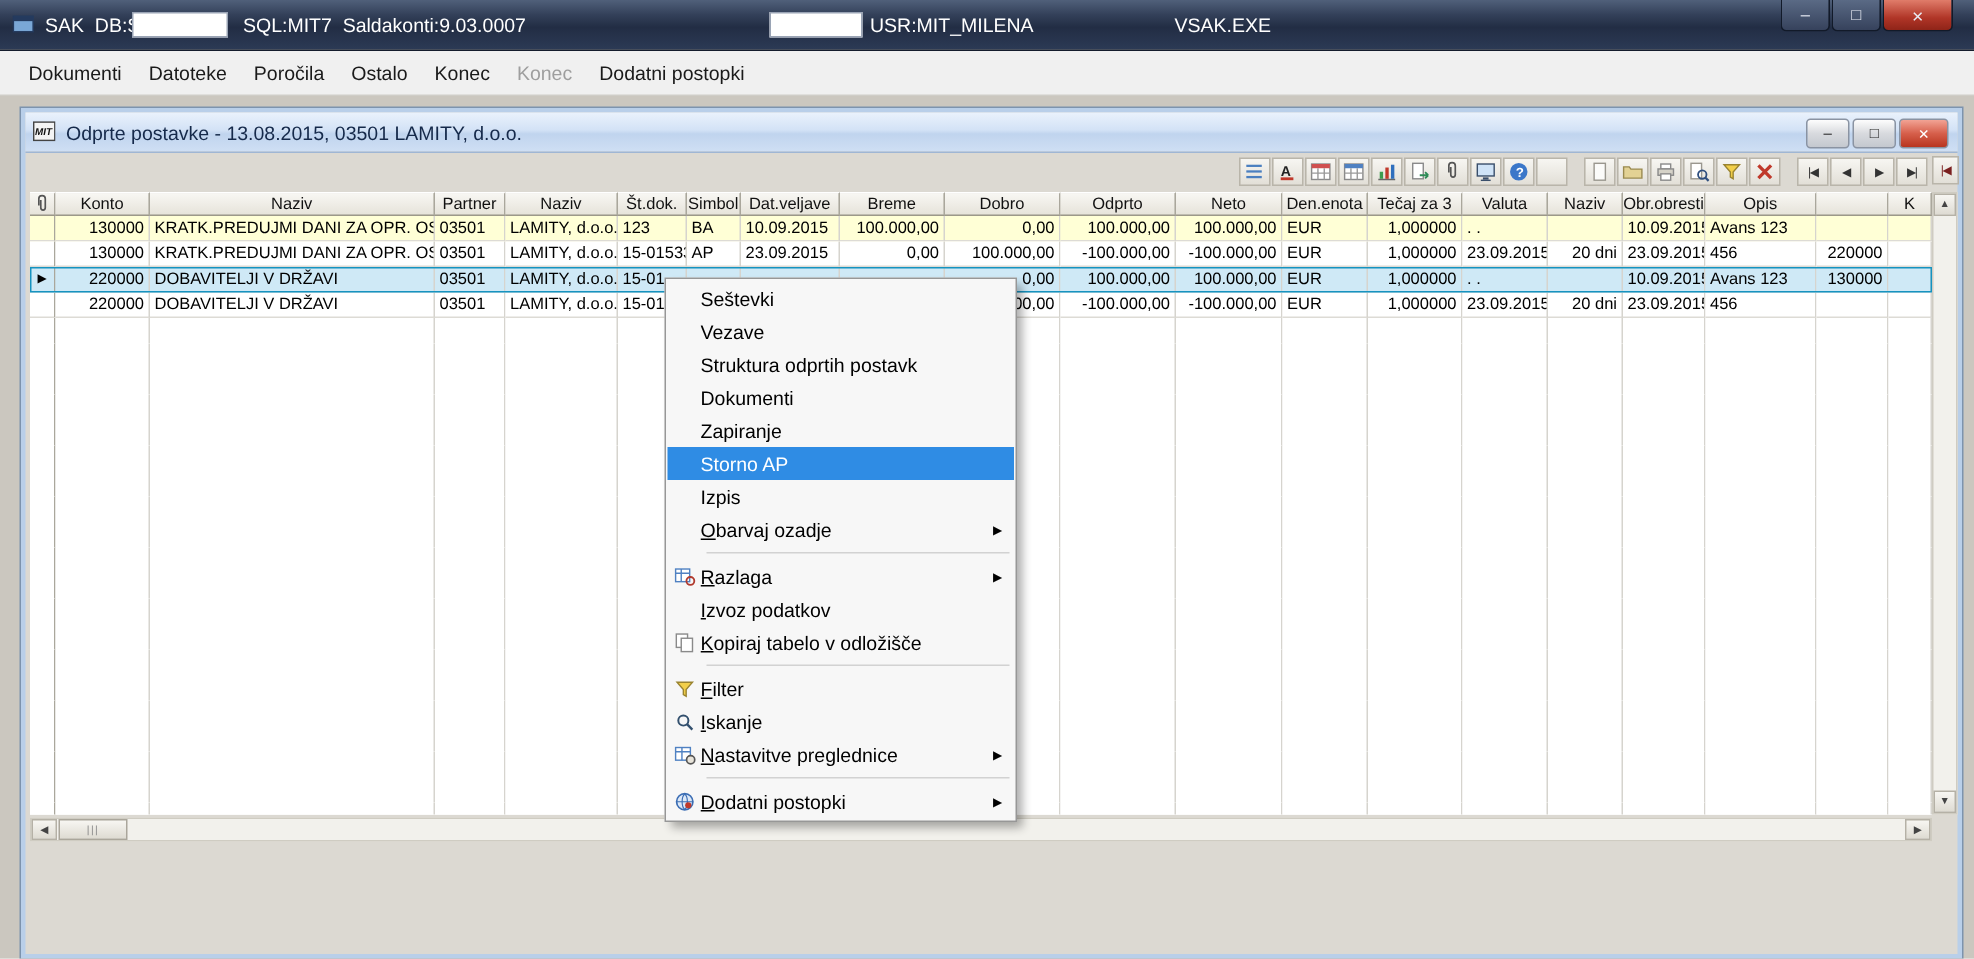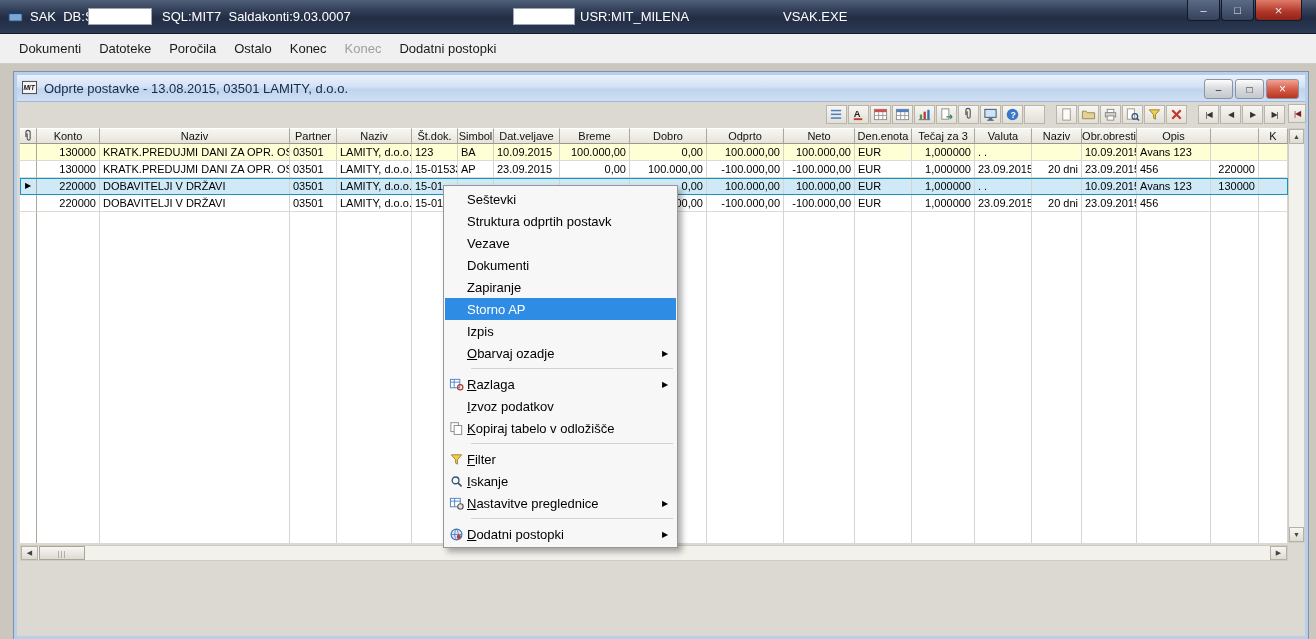--- a/index.html
+++ b/index.html
@@ -823,26 +823,26 @@
   </div>
 
   <div class="ctx" id="ctxMenu">
       <div class="ctx-item">
         <span class="ctx-icon"></span>
         <span class="ctx-label">Seštevki</span>
         <span class="ctx-arrow"></span>
       </div>
       <div class="ctx-item">
         <span class="ctx-icon"></span>
+        <span class="ctx-label">Vezave</span>
+        <span class="ctx-arrow"></span>
+      </div>
+      <div class="ctx-item">
+        <span class="ctx-icon"></span>
         <span class="ctx-label">Struktura odprtih postavk</span>
-        <span class="ctx-arrow"></span>
-      </div>
-      <div class="ctx-item">
-        <span class="ctx-icon"></span>
-        <span class="ctx-label">Vezave</span>
         <span class="ctx-arrow"></span>
       </div>
       <div class="ctx-item">
         <span class="ctx-icon"></span>
         <span class="ctx-label">Dokumenti</span>
         <span class="ctx-arrow"></span>
       </div>
       <div class="ctx-item">
         <span class="ctx-icon"></span>
         <span class="ctx-label">Zapiranje</span>

